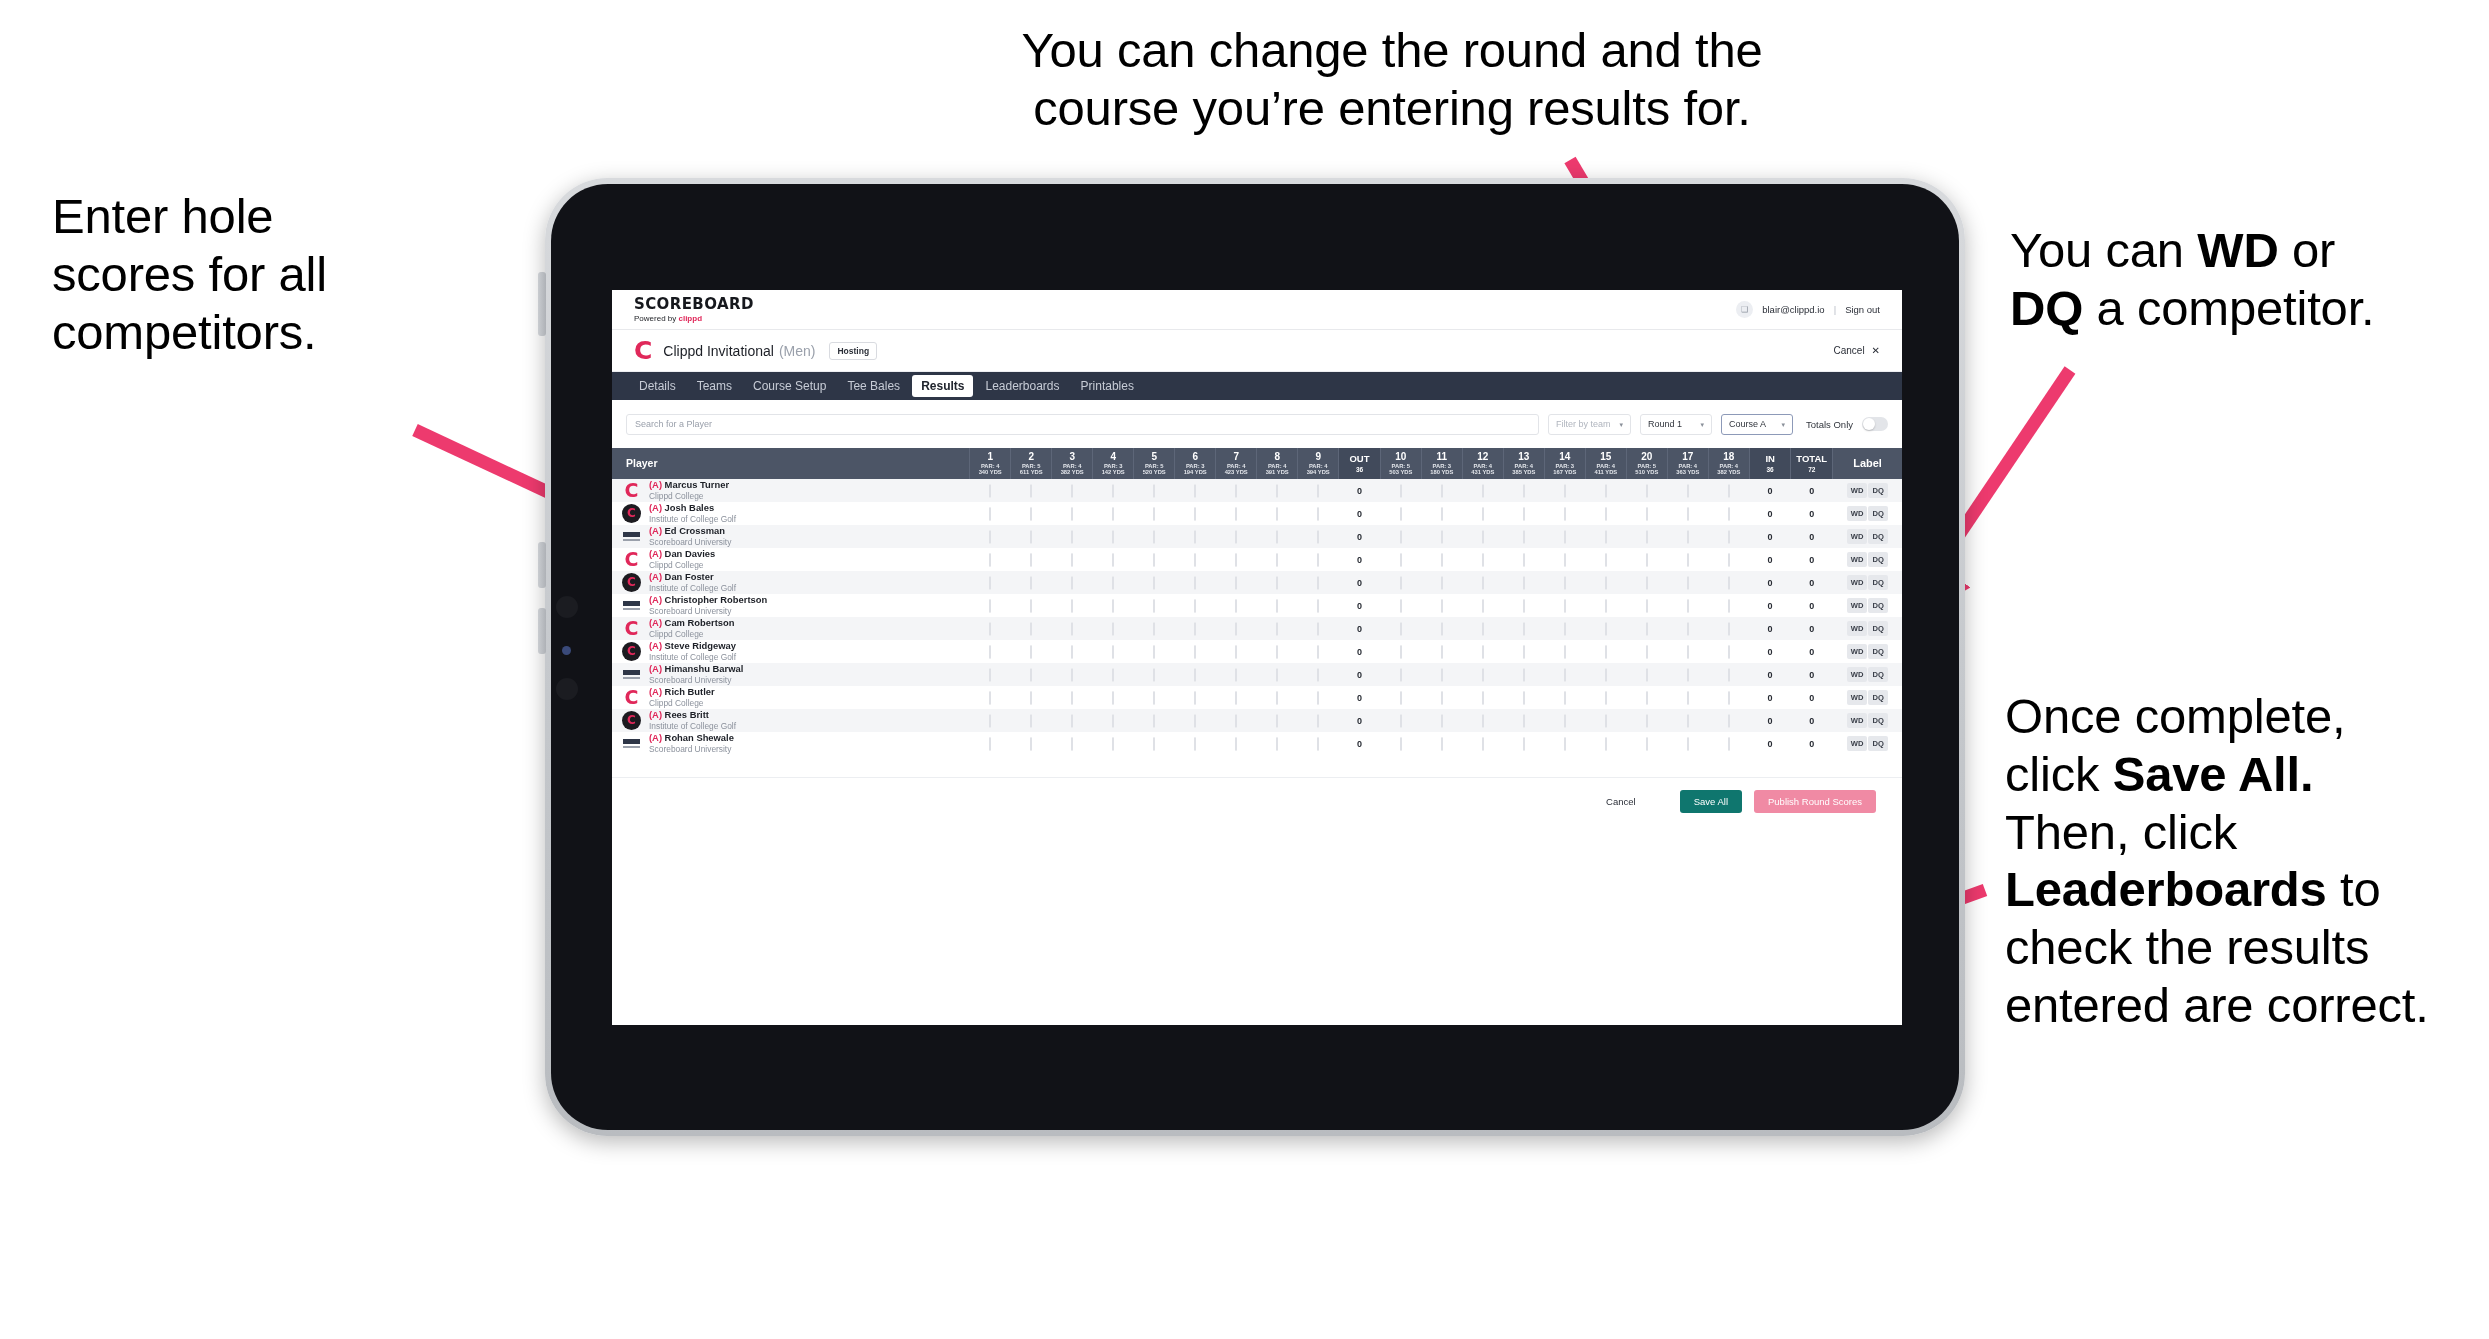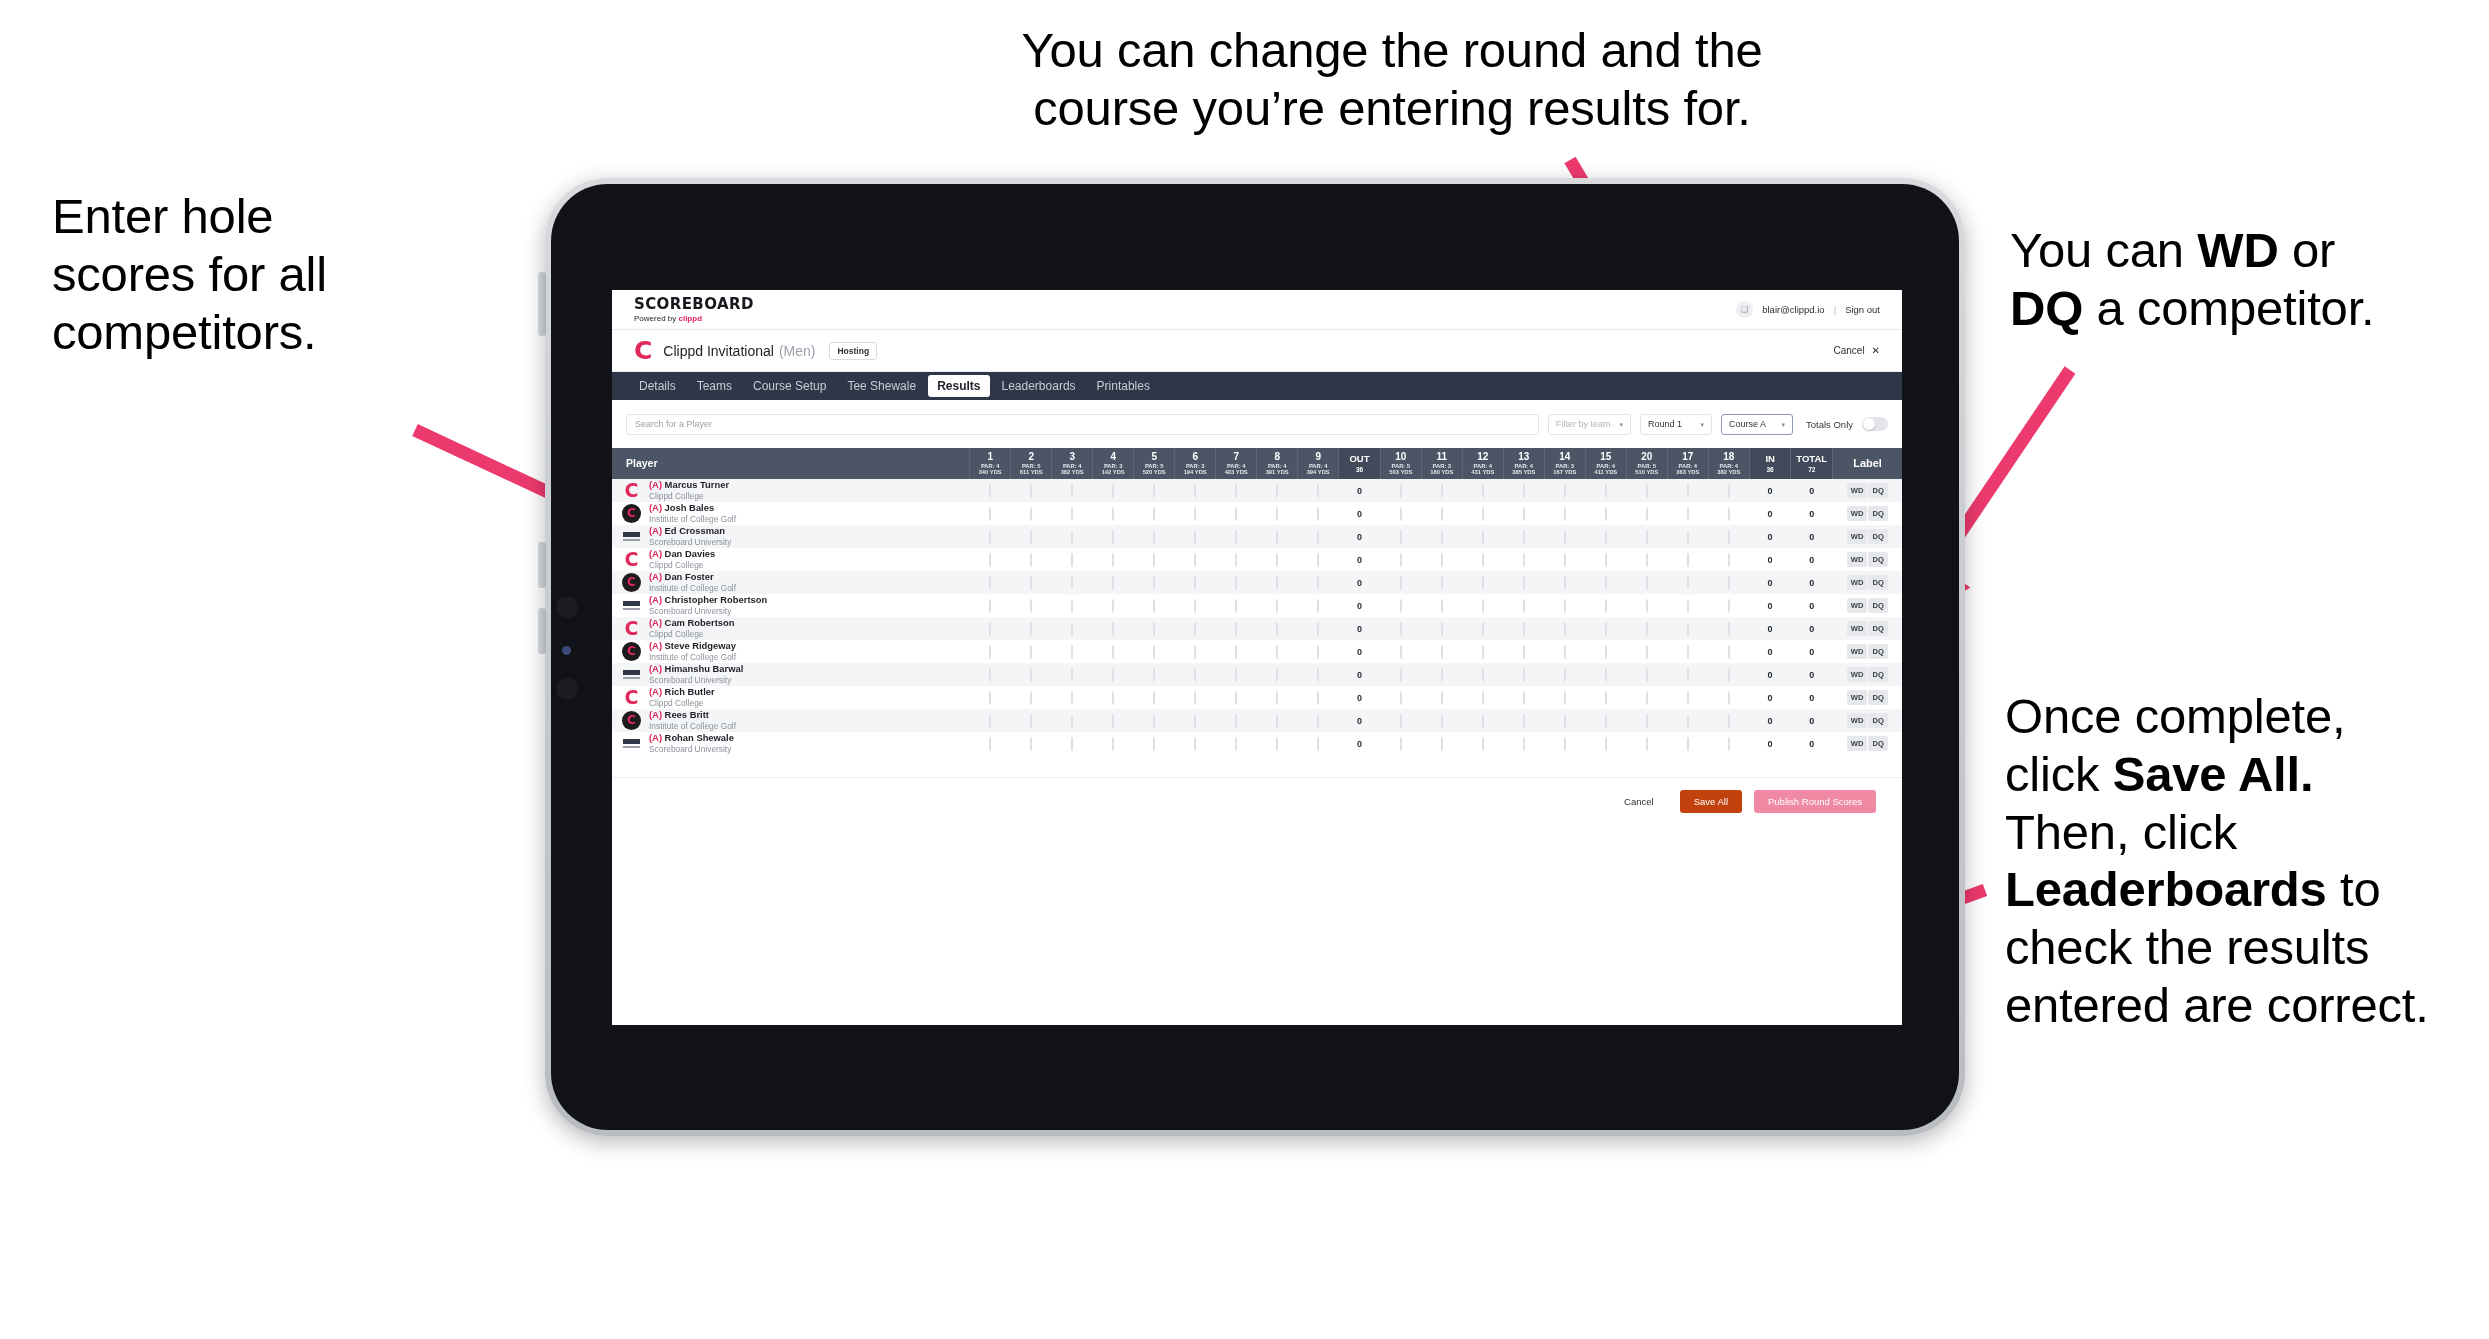--- a/index.html
+++ b/index.html
@@ -292,21 +292,21 @@
   #tfooter {
     height: 48px;
     background: #fff;
     border-top: 1px solid #eceef1;
     display: flex; align-items: center; justify-content: flex-end;
     gap: 12px;
     padding-right: 26px;
   }
   .btn { border-radius: 3px; font-size: 9.5px; padding: 6px 14px; }
   #btn-cancel { color: #2b2f38; background: transparent; }
-  #btn-saveall { background: #c2410c; color: #ffffff; }
+  #btn-saveall { background: #0f766e; color: #ffffff; margin-left: 18px; }
   #btn-publish { background: #f08aa4; color: #ffffff; }
   #footer-gap { height: 22px; background: #fff; }
 </style>
 </head>
 <body>
 
 <div class="annot" id="annot-top">You can change the round and the
 course you’re entering results for.</div>
 <div class="annot" id="annot-left">Enter hole
 scores for all
@@ -359,21 +359,21 @@
     <span id="tour-cancel">
       <span>Cancel</span>
       <span>✕</span>
     </span>
   </div>
 
   <div id="subnav">
     <span class="item">Details</span>
     <span class="item">Teams</span>
     <span class="item">Course Setup</span>
-    <span class="item">Tee Shewale</span>
+    <span class="item">Tee Bales</span>
     <span class="item active">Results</span>
     <span class="item">Leaderboards</span>
     <span class="item">Printables</span>
   </div>
 
   <div id="filterbar">
     <div id="search-input">Search for a Player</div>
     <div class="select-box placeholder">
       <span>Filter by team</span>
       <span class="caret">▾</span>

